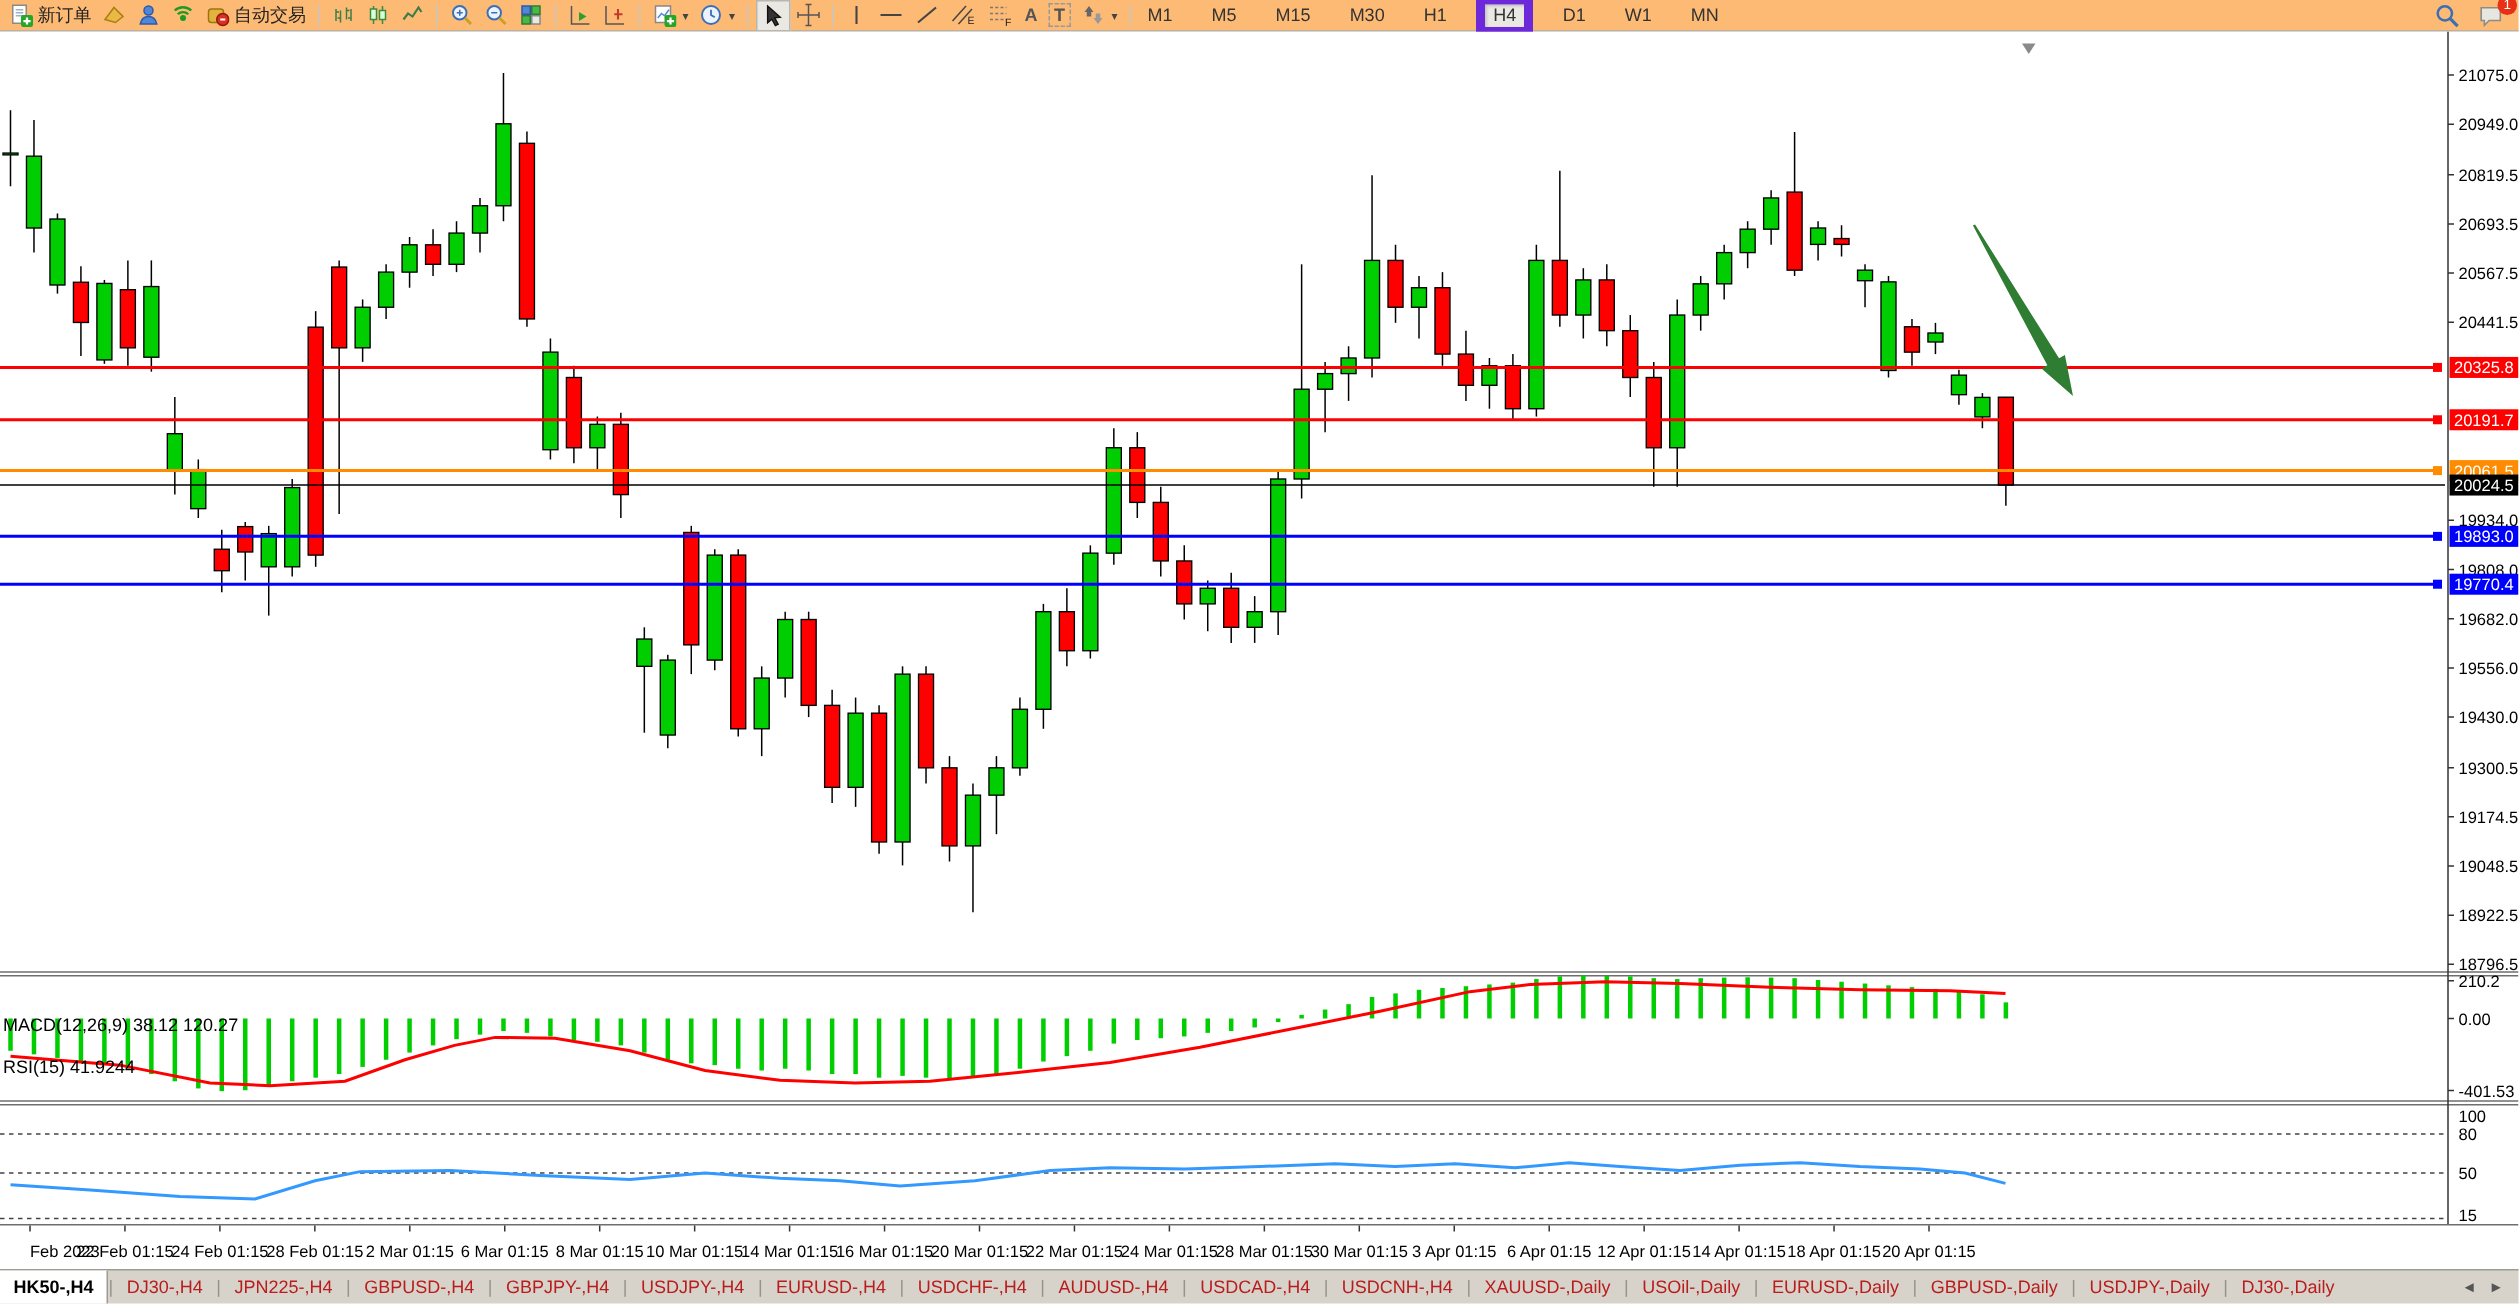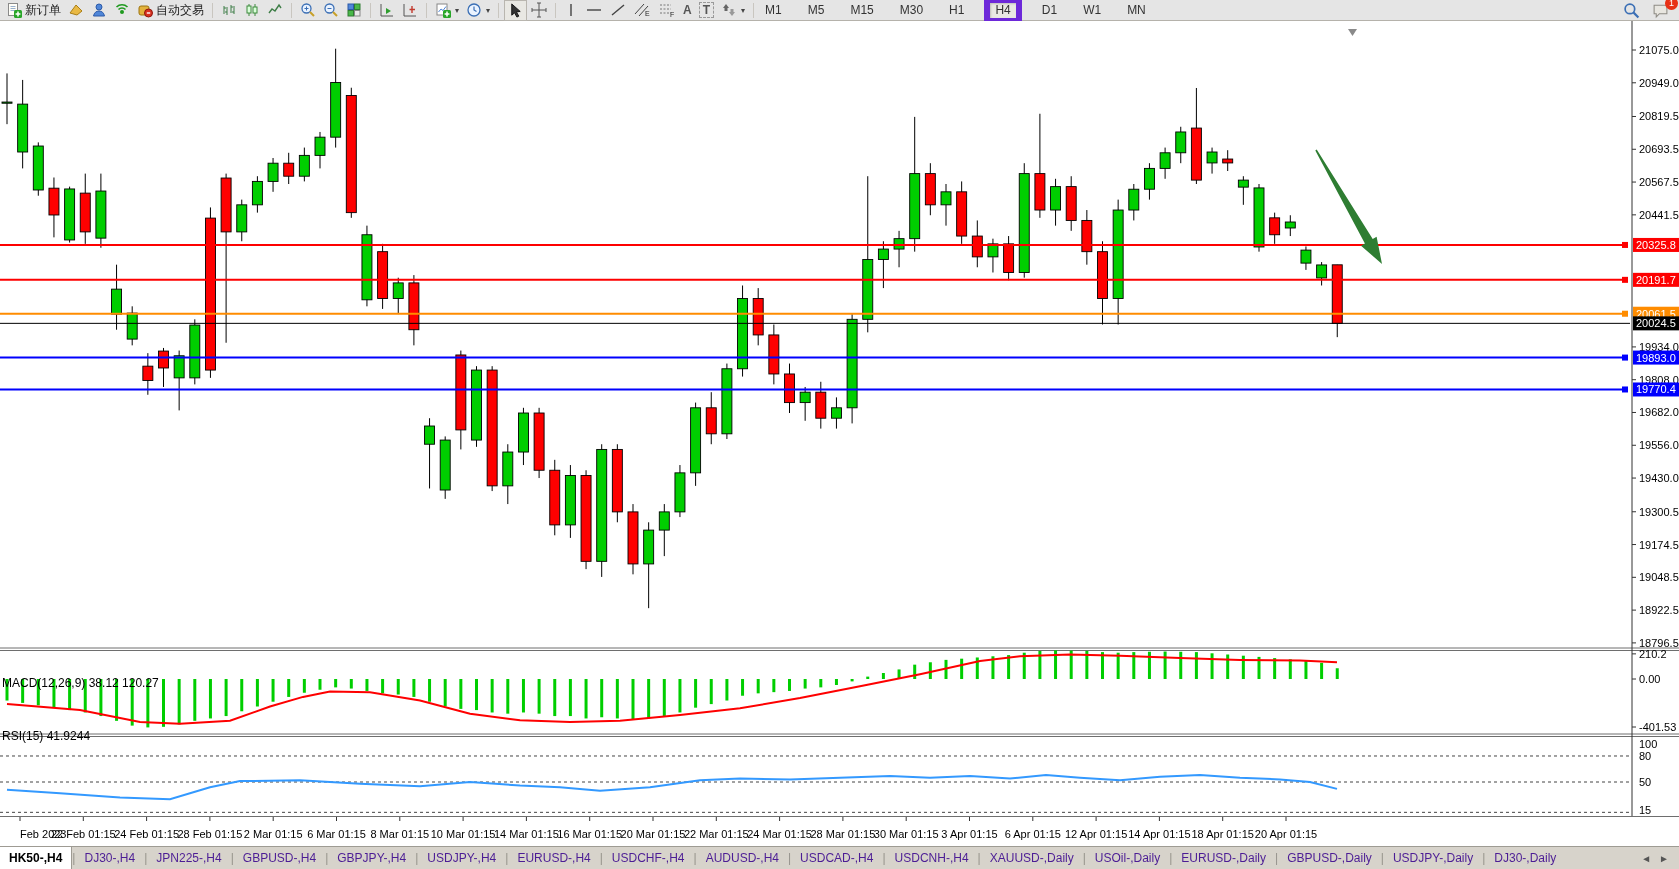--- a/index.html
+++ b/index.html
@@ -1,33 +1,33 @@
 <!DOCTYPE html>
 <html><head>
 <meta charset="utf-8">
 <style>
   html,body{margin:0;padding:0;width:1679px;height:869px;overflow:hidden;
     font-family:"Liberation Sans",sans-serif;background:#fff;}
-  .toolbar{position:absolute;top:0;left:0;width:1679px;height:21px;background:#e5e5e5;
+  .toolbar{position:absolute;top:0;left:0;width:1679px;height:21px;background:#fdba74;
     border-bottom:1px solid #b5b2ab;display:flex;align-items:center;padding:0 3px;
     box-sizing:border-box;font-size:12px;gap:1px;text-align:right;}
   .tbtn{height:19px;display:flex;align-items:center;gap:3px;padding:0 3px;color:#222;cursor:default;}
   .tbtn svg{display:block}
   .tsep{width:1px;height:15px;background:#c9c6c0;margin:0 4px;}
   .caret{font-size:8px;color:#444;margin-left:1px;}
   .tf{padding:1px 6px;color:#333;height:15px;line-height:15px;}
   .tf.active{background:#e9e8e3;border:6px solid #6d28d9;box-shadow:inset 1px 1px 2px rgba(0,0,0,.18);padding:0 5px;}
   .tb-right{margin-left:auto;display:flex;align-items:center;gap:6px;padding-right:4px;}
   .badge{position:absolute;top:-4px;right:-6px;background:#e83015;color:#fff;border-radius:50%;
     width:13px;height:13px;font-size:9px;display:flex;align-items:center;justify-content:center;}
   .chat-wrap{position:relative;}
   .ovl{position:absolute;font-size:12px;color:#000;white-space:pre;z-index:5;}
   .tabbar{position:absolute;top:846px;left:0;width:1679px;height:23px;background:#d7d3cb;
     border-top:1px solid #9e9b93;display:flex;align-items:stretch;font-size:12px;box-sizing:border-box;}
-  .tab{display:flex;align-items:center;padding:0 9px;color:#4c1d95;white-space:nowrap;}
+  .tab{display:flex;align-items:center;padding:0 9px;color:#b91c1c;white-space:nowrap;}
   .tab.active{background:#fff;color:#000;border-right:1px solid #9e9b93;font-weight:bold;}
   .tabsep{display:flex;align-items:center;color:#96938c;}
   .tab-arrows{margin-left:auto;display:flex;align-items:center;gap:8px;color:#555;font-size:10px;padding:0 10px;}
   svg text{font-family:"Liberation Sans",sans-serif;}
 </style>
 </head>
 <body>
 
 <div class="toolbar">
   <div class="tbtn">
@@ -646,21 +646,21 @@
       <line x1="1096.1" y1="817" x2="1096.1" y2="821" stroke="#333"></line>
       <text x="1096.1" y="838" font-size="11" fill="#000" text-anchor="middle">12 Apr 01:15</text>
       <line x1="1159.3999999999999" y1="817" x2="1159.3999999999999" y2="821" stroke="#333"></line>
       <text x="1159.3999999999999" y="838" font-size="11" fill="#000" text-anchor="middle">14 Apr 01:15</text>
       <line x1="1222.7" y1="817" x2="1222.7" y2="821" stroke="#333"></line>
       <text x="1222.7" y="838" font-size="11" fill="#000" text-anchor="middle">18 Apr 01:15</text>
       <line x1="1286" y1="817" x2="1286" y2="821" stroke="#333"></line>
       <text x="1286" y="838" font-size="11" fill="#000" text-anchor="middle">20 Apr 01:15</text>
     </svg>
   <div class="ovl" style="left:2px;top:655px;">MACD(12,26,9) 38.12 120.27</div>
-  <div class="ovl" style="left:2px;top:708px;">RSI(15) 41.9244</div>
+  <div class="ovl" style="left:2px;top:683px;">RSI(15) 41.9244</div>
 </div>
 
 <div class="tabbar" id="tabbar">
     <div class="tab active">HK50-,H4</div>
     <div class="tabsep">|</div>
     <div class="tab">DJ30-,H4</div>
     <div class="tabsep">|</div>
     <div class="tab">JPN225-,H4</div>
     <div class="tabsep">|</div>
     <div class="tab">GBPUSD-,H4</div>

